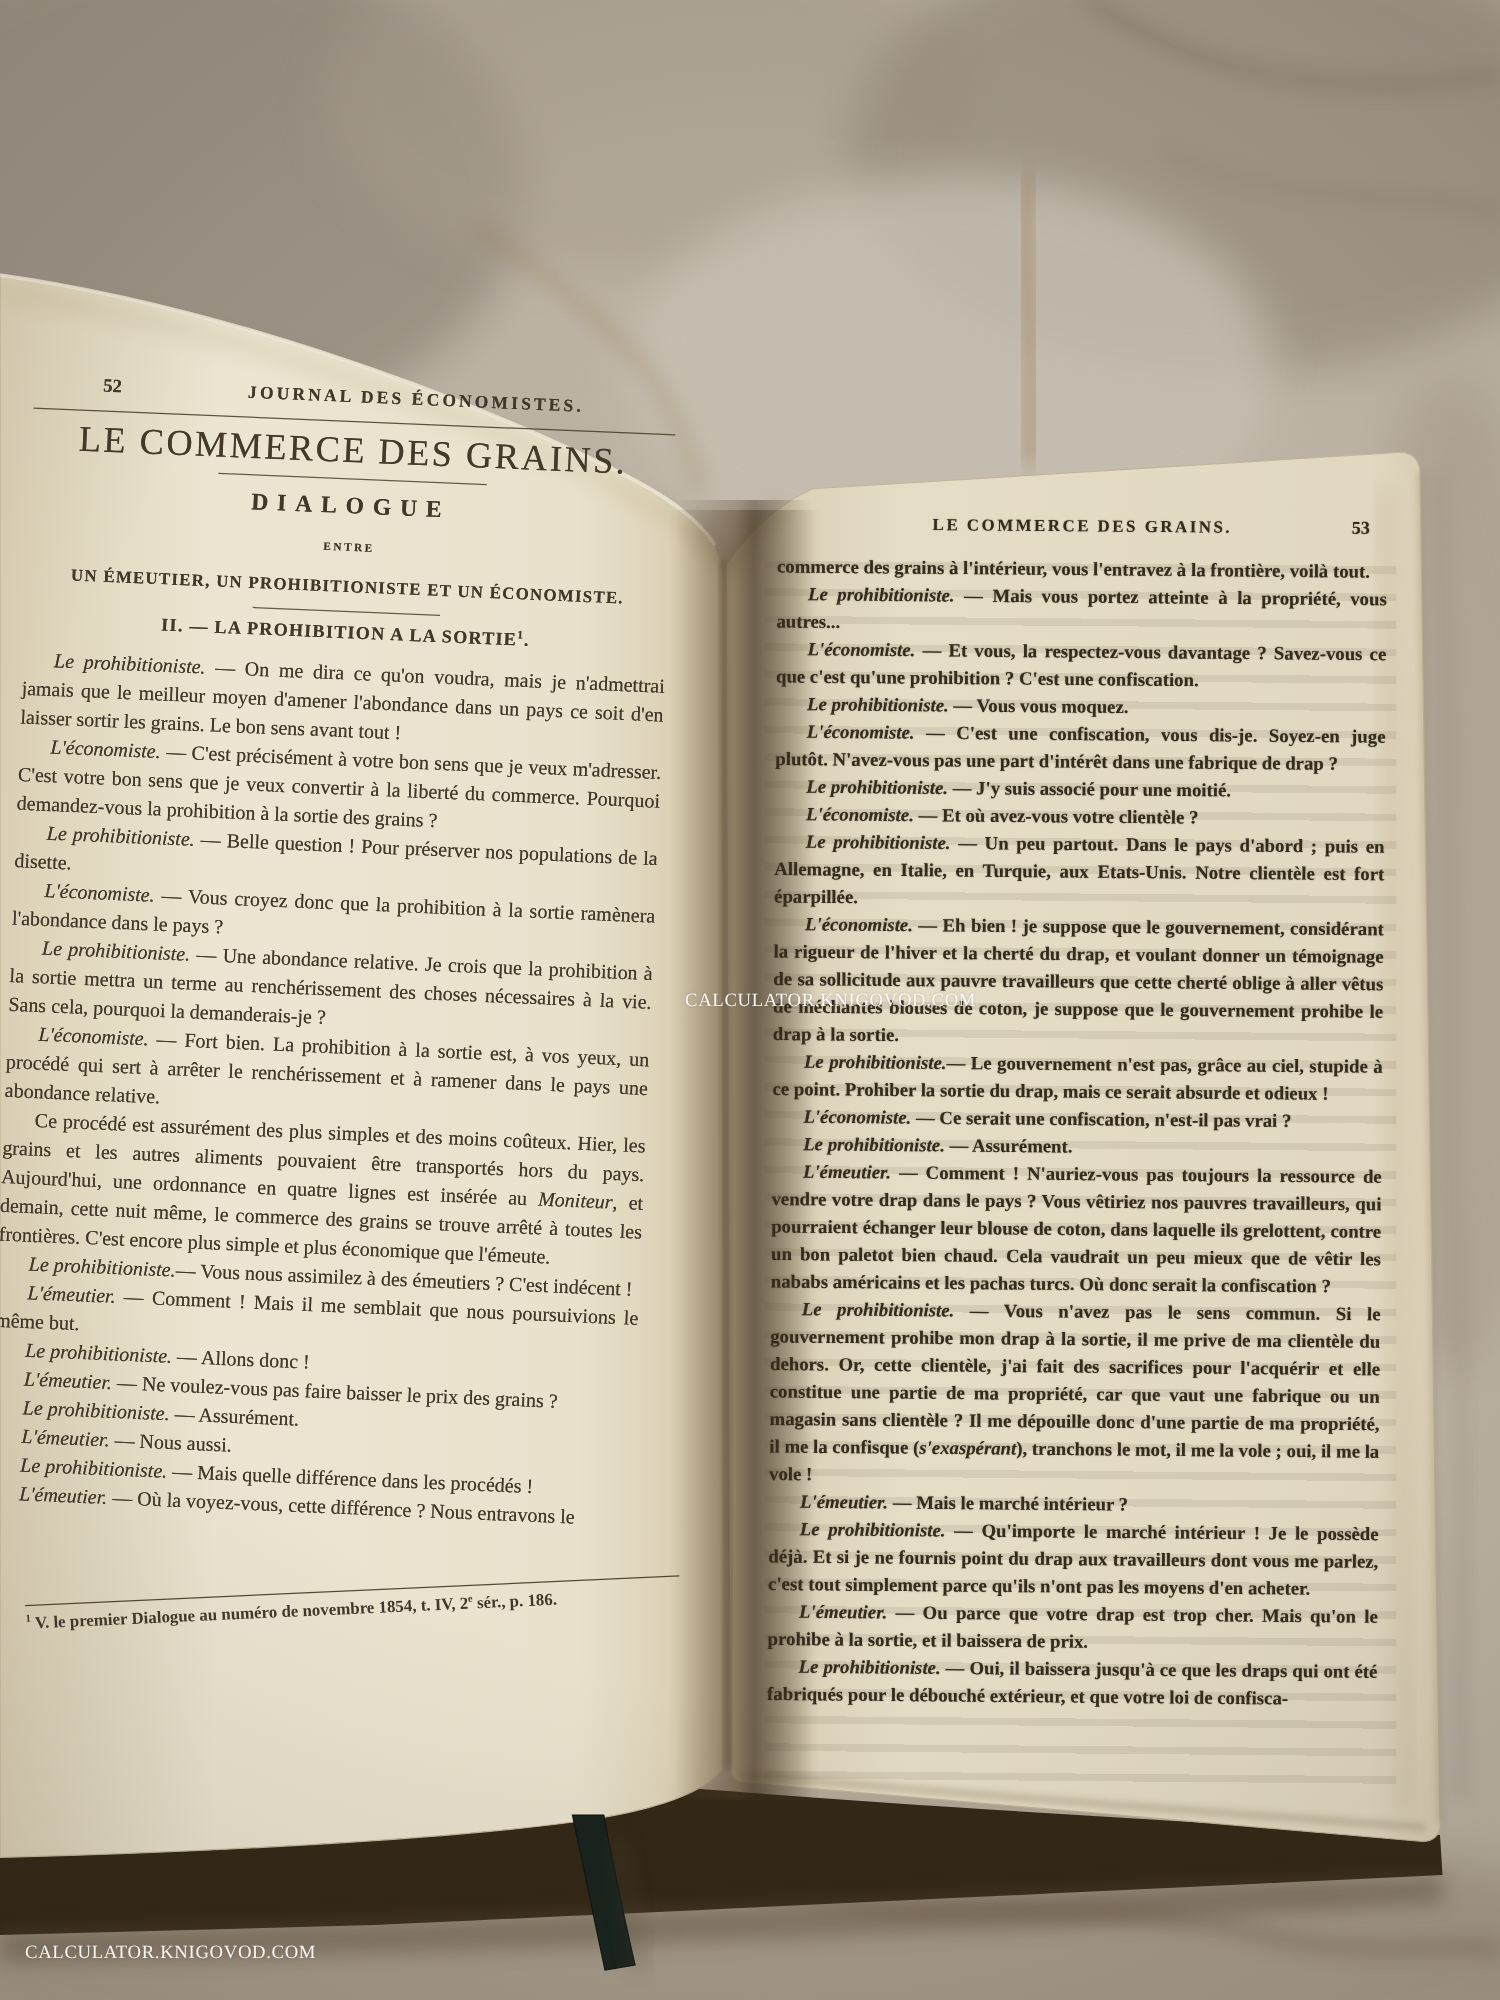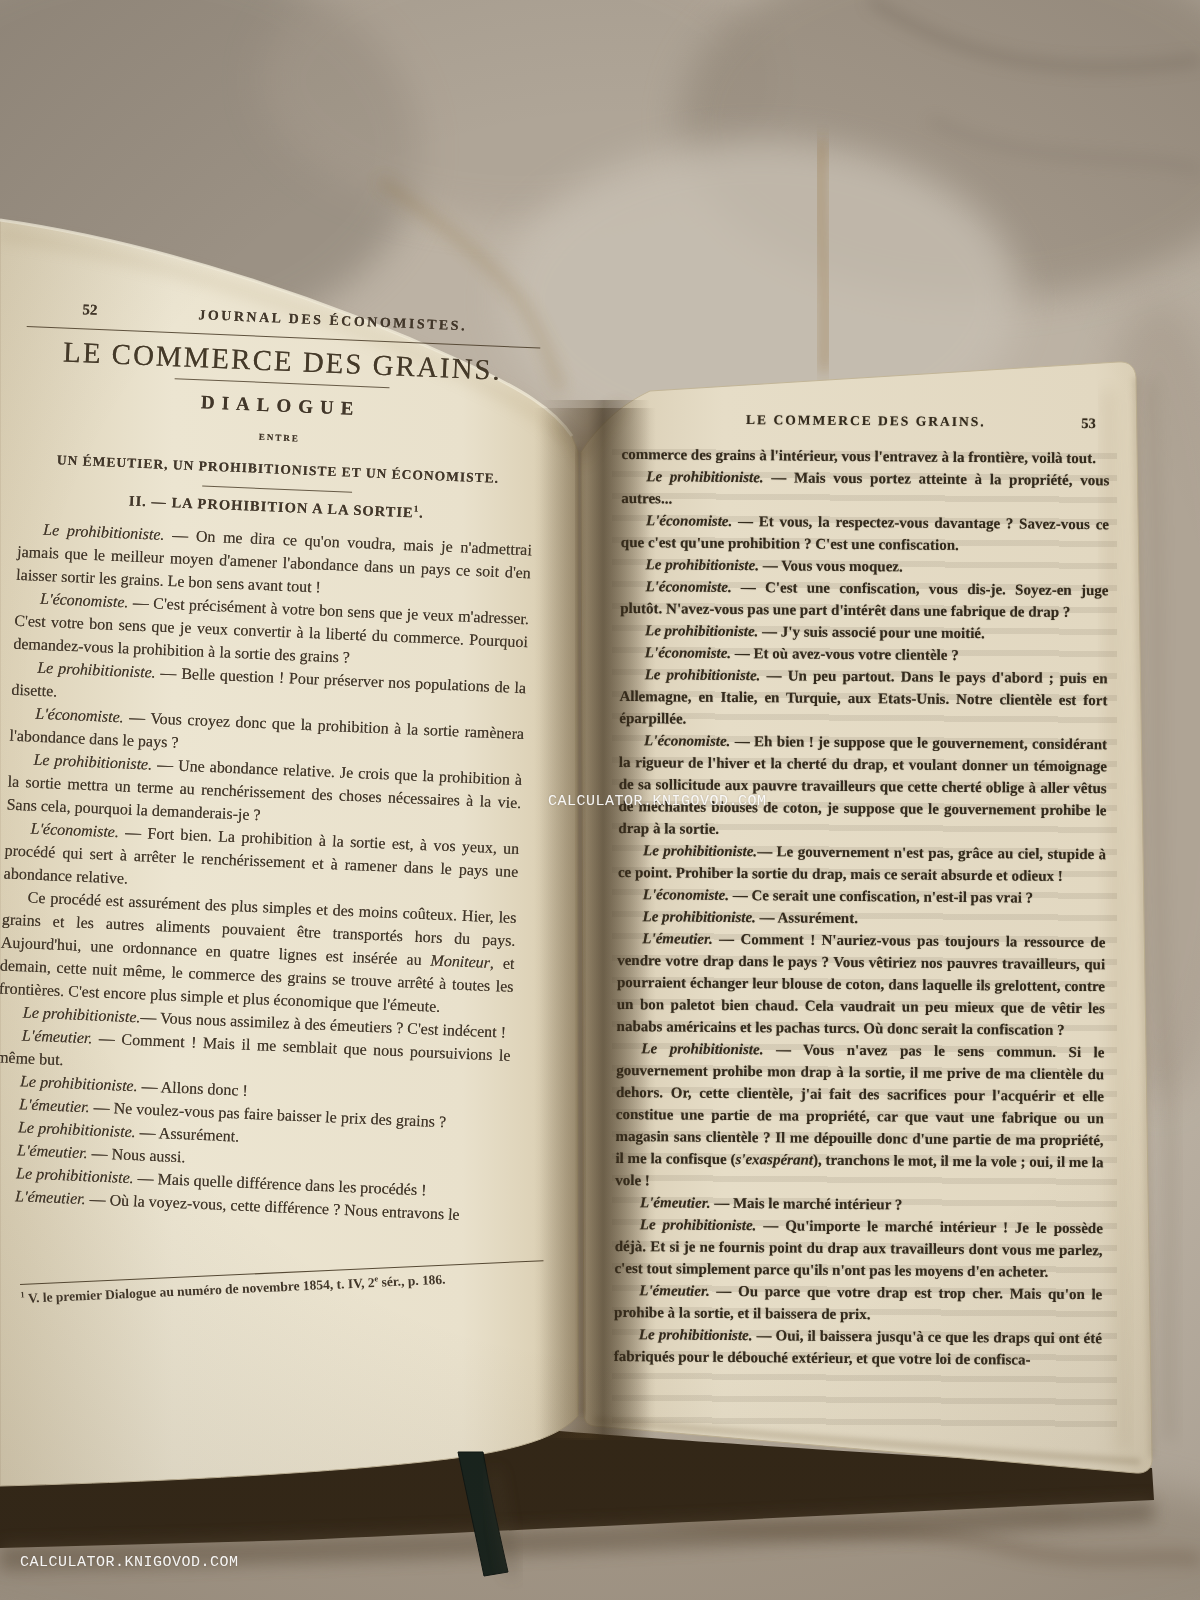--- a/index.html
+++ b/index.html
@@ -70,21 +70,21 @@
       rgba(74,56,30,0) 0%, rgba(74,56,30,.34) 44%,
       rgba(56,42,22,.44) 56%, rgba(74,56,30,0) 100%);
   }
   #vignette{
     position:absolute;z-index:6;left:0;top:0;width:1200px;height:1600px;
     background:radial-gradient(ellipse 90% 70% at 52% 46%, rgba(0,0,0,0) 55%, rgba(48,38,28,.16) 100%);
   }
 
   .watermark{
     position:absolute;z-index:7;
-    font-family:Liberation Mono, monospace;
+    font-family:Liberation Serif, serif;
     font-size:15px;letter-spacing:.5px;
     color:rgba(255,255,255,.93);
     text-shadow:0 0 2px rgba(110,100,90,.4);
     white-space:nowrap;
   }
   #wm-center{left:548px;top:793px;}
   #wm-bottom{left:20px;top:1554px;}
 </style>
 </head>
 <body>

